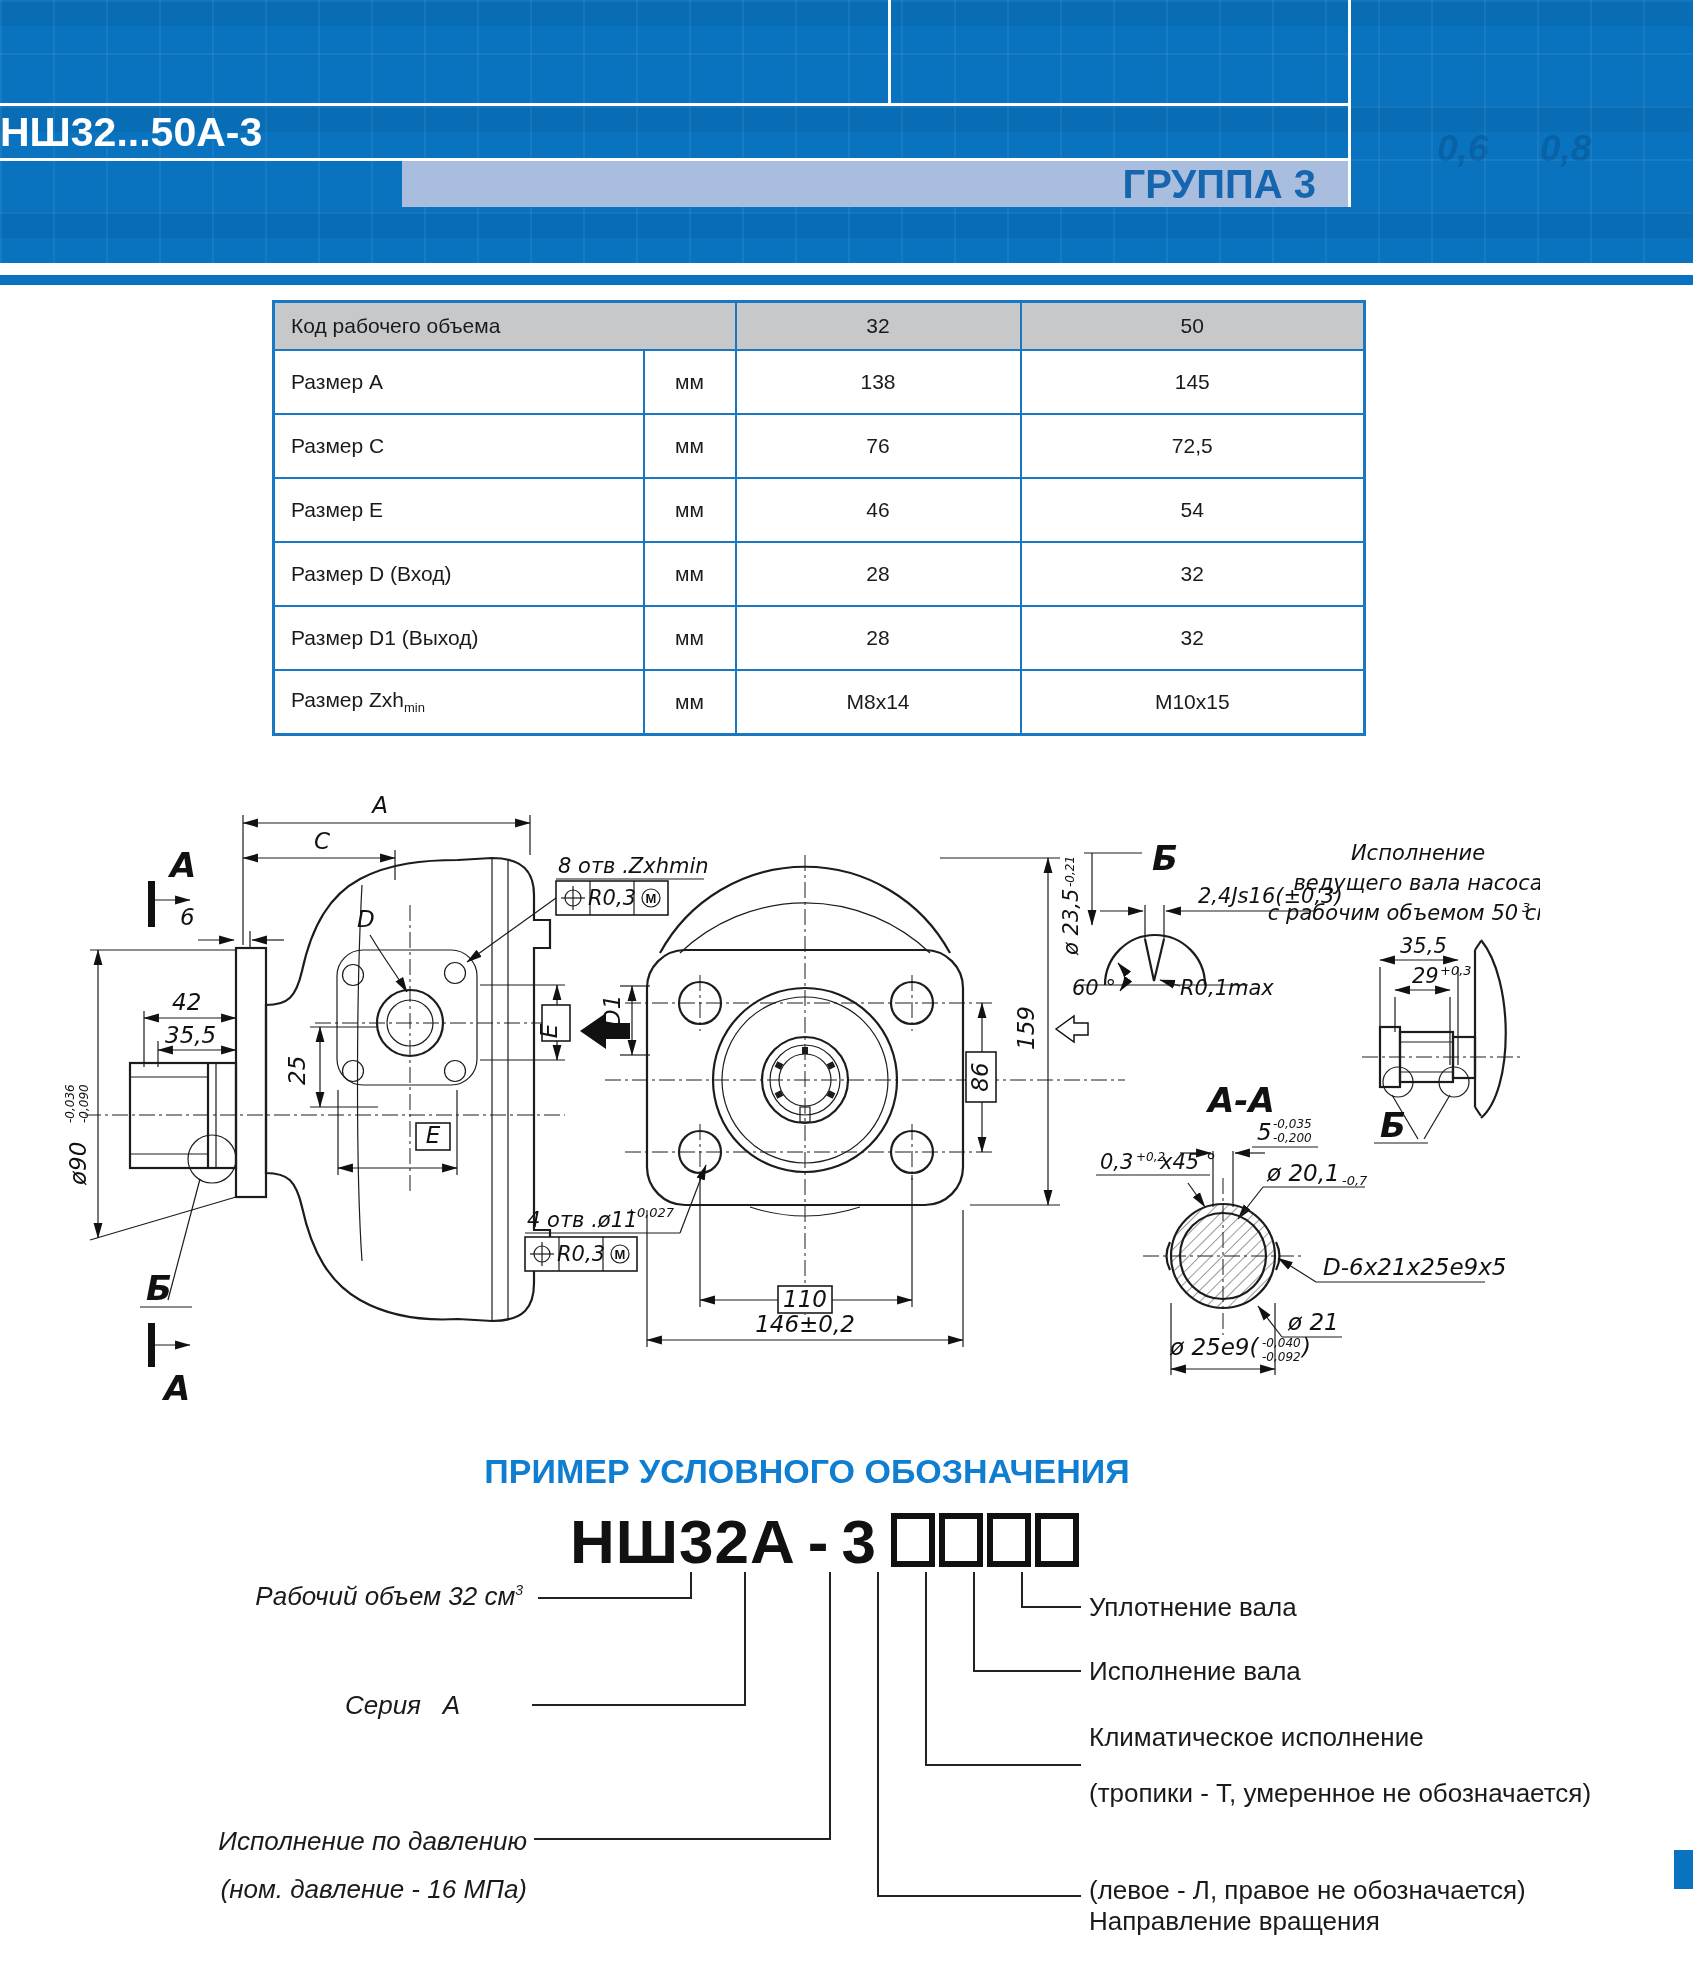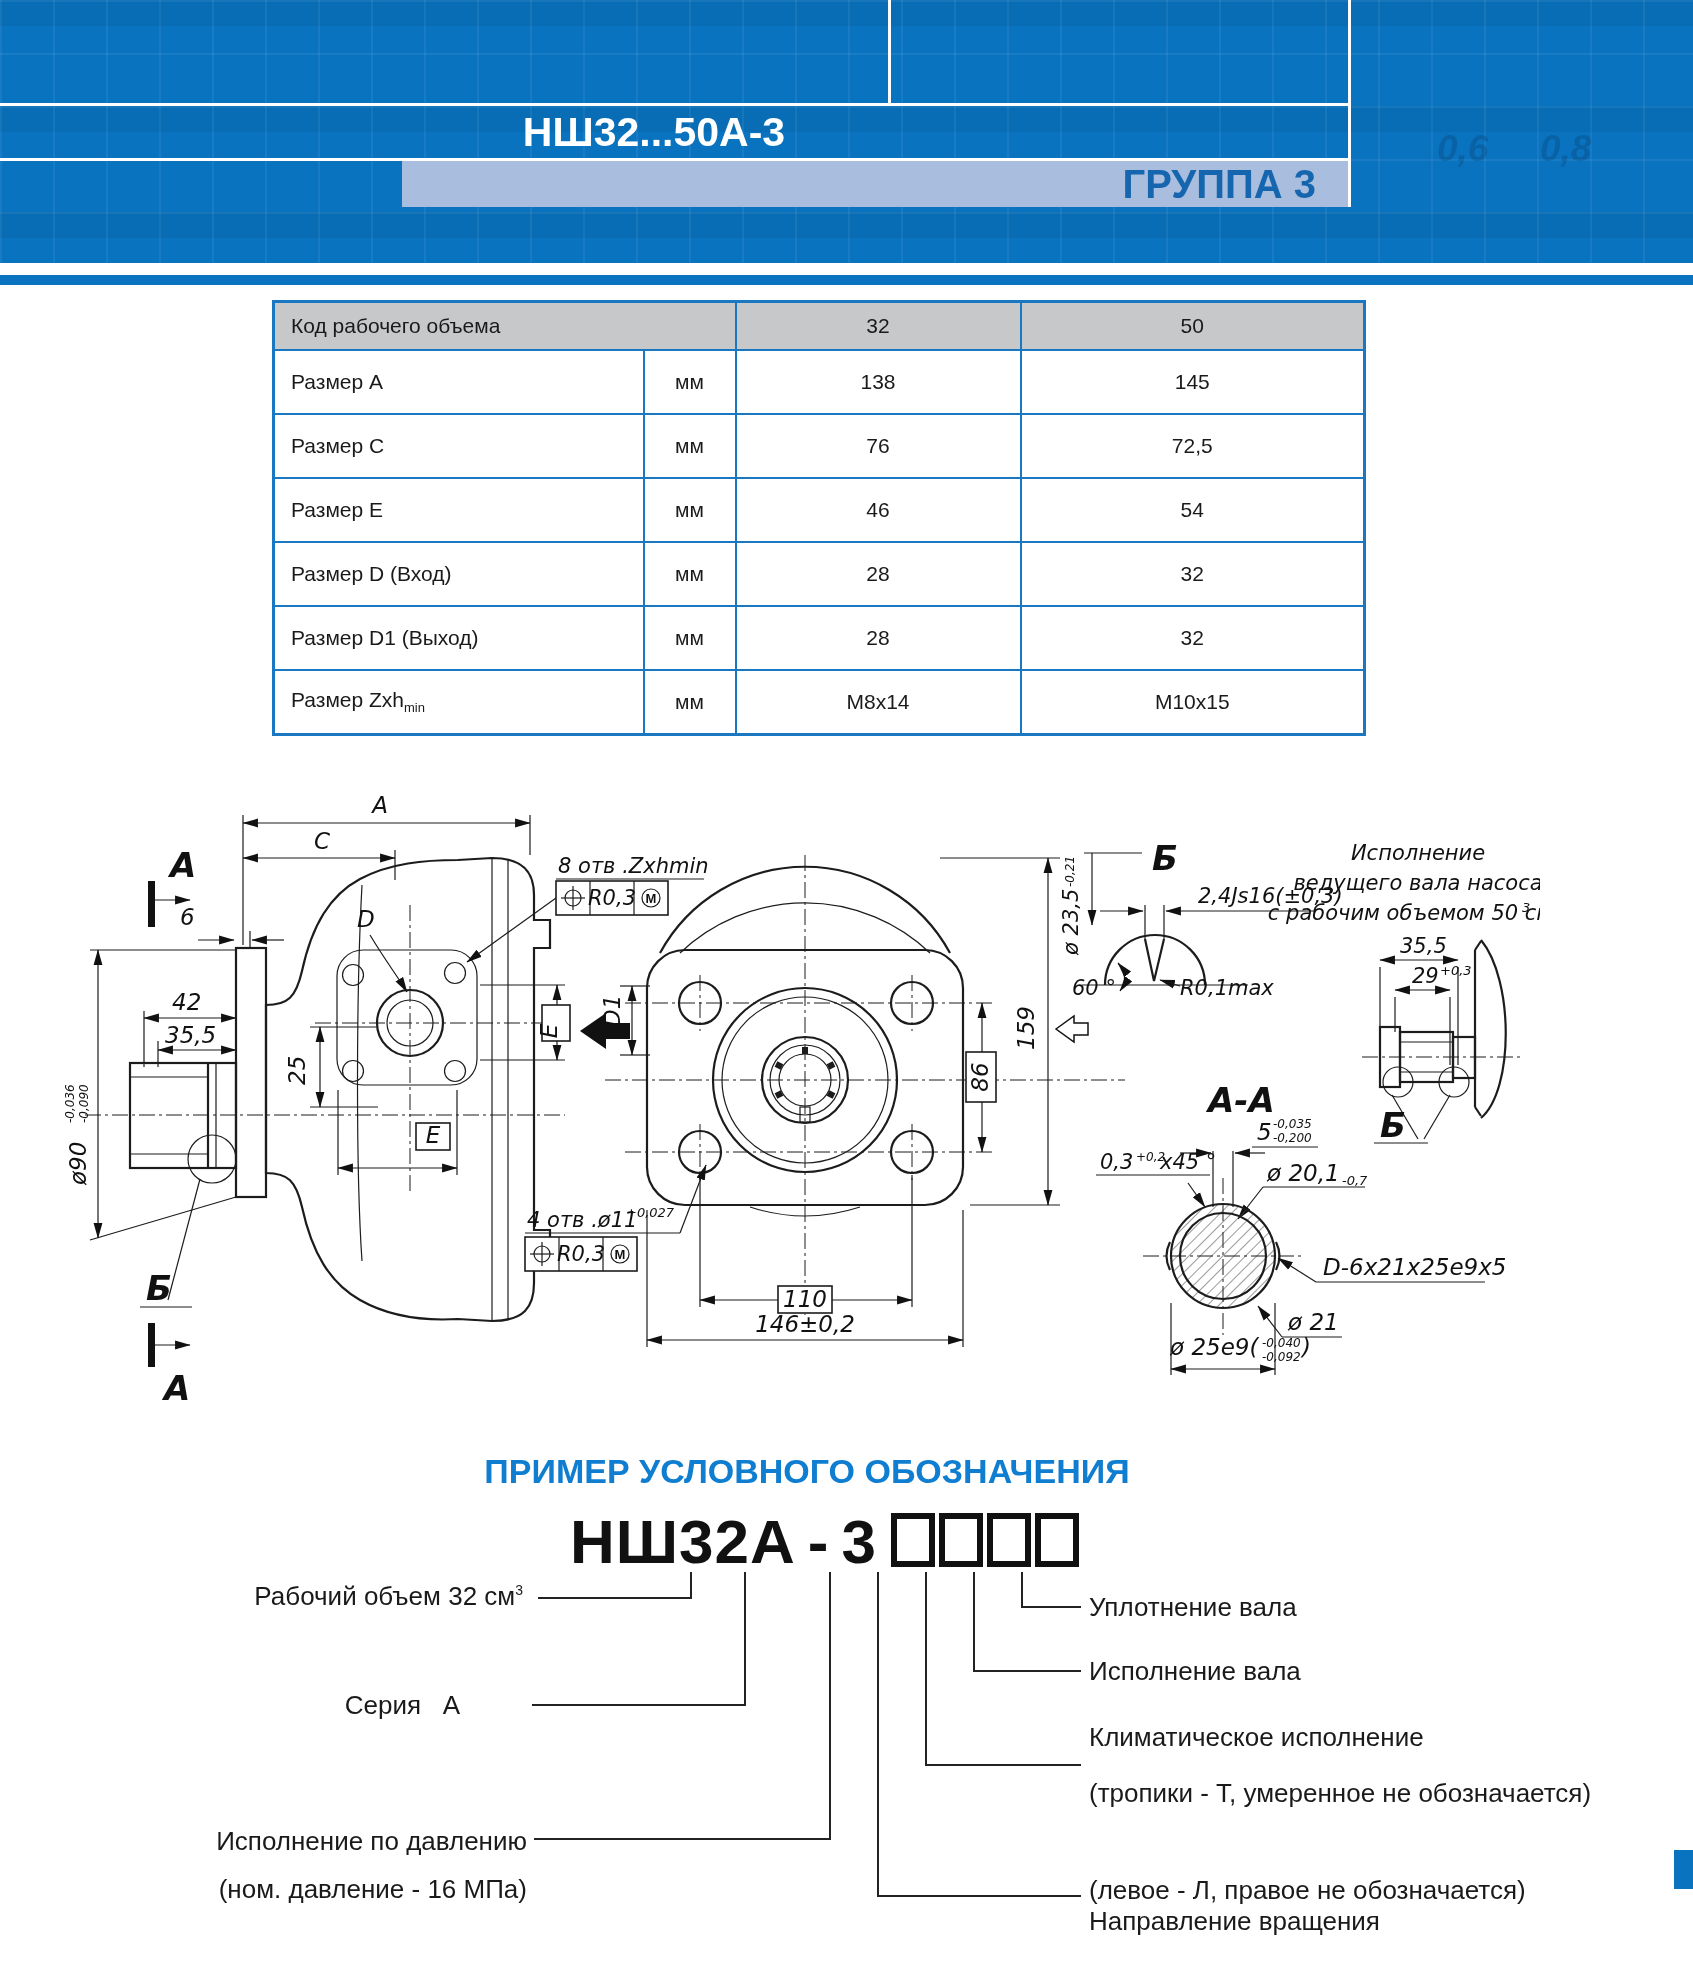--- a/index.html
+++ b/index.html
@@ -7,21 +7,21 @@
         font-family:"Liberation Sans",sans-serif;color:#1a1a1a;}
   
   #hdr{position:absolute;left:0;top:0;width:1693px;height:263px;background-color:#0a73bf;
        background-image:
          linear-gradient(rgba(255,255,255,.06) 2px,transparent 2px),
          linear-gradient(90deg,rgba(255,255,255,.06) 2px,transparent 2px),
          linear-gradient(rgba(0,0,0,.05) 26px,transparent 26px);
        background-size:53px 53px,53px 53px,106px 106px;}
   .hline{position:absolute;background:#fff;}
   #title-band{position:absolute;left:0;top:106px;width:1348px;height:64px;
-       color:#fff;font-size:41px;font-weight:bold;text-align:center;line-height:52px;padding-right:40px;box-sizing:border-box;}
+       color:#fff;font-size:41px;font-weight:bold;text-align:left;line-height:52px;padding-right:40px;box-sizing:border-box;}
   #group-band{position:absolute;left:402px;top:161px;width:946px;height:46px;background:#a9bedf;
        color:#1566ae;font-size:40px;font-weight:bold;text-align:right;line-height:46px;padding-right:32px;box-sizing:border-box;}
   .wm{position:absolute;top:128px;font-style:italic;font-weight:bold;font-size:37px;color:rgba(0,10,30,.16);}
   #rule{position:absolute;left:0;top:275px;width:1693px;height:10px;background:#0a73bf;}
   
   #dims{position:absolute;left:272px;top:300px;border-collapse:collapse;table-layout:fixed;}
   #dims td{border:2.5px solid #1a78c2;font-size:21px;text-align:center;vertical-align:middle;background:#fff;}
   #dims{border:3px solid #1a78c2;}
   #dims td.lbl{text-align:left;padding-left:16px;}
   #dims tr.hd td{background:#c7c8ca;height:44px;}
@@ -45,21 +45,21 @@
   #desig-title{position:absolute;left:417px;top:1452px;width:780px;text-align:center;
        color:#0f7dd0;font-size:34px;font-weight:bold;}
   #code-row{position:absolute;left:570px;top:1513px;height:58px;display:flex;align-items:flex-start;}
   #code-row .big{font-size:62px;font-weight:bold;color:#111;letter-spacing:1px;line-height:58px;}
   #code-row .dash{margin:0 12px;}
   .sqs{display:flex;gap:4px;margin-left:14px;}
   .sq{width:32px;height:42px;border:6px solid #111;background:#fff;}
   .ln{position:absolute;background:#222;}
   .cap{position:absolute;font-size:26px;color:#1a1a1a;white-space:nowrap;}
   .cap sup{font-size:14px;}
-  .r{text-align:right;}
+  .r{text-align:right;font-style:italic;}
   #btab{position:absolute;left:1674px;top:1850px;width:19px;height:39px;background:#0a73bf;}
 </style>
 </head>
 <body>
 
 <div id="page">
 
   <div id="hdr">
     <div class="hline" style="left:888px;top:0;width:3px;height:106px;"></div>
     <div class="hline" style="left:0;top:103px;width:1348px;height:3px;"></div>

